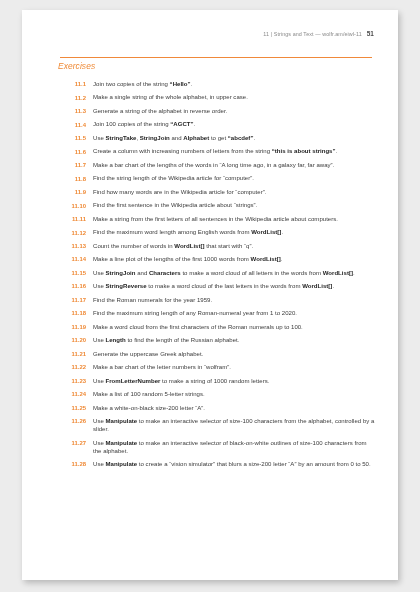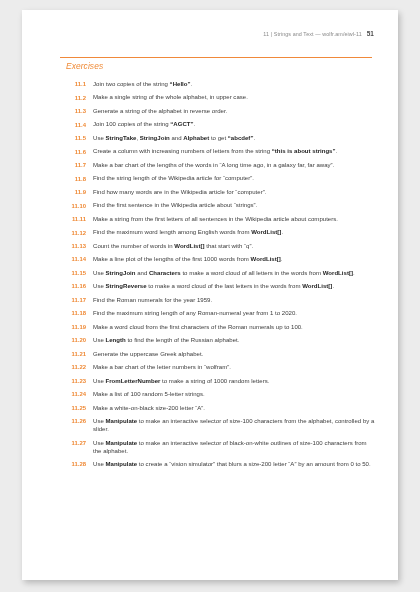--- a/index.html
+++ b/index.html
@@ -41,21 +41,21 @@
   .rule {
     position: absolute;
     left: 38px;
     top: 47px;
     width: 312px;
     height: 1.1px;
     background: #f0893a;
   }
   .section-title {
     position: absolute;
-    left: 44px;
+    left: 36px;
     top: 51px;
     font-size: 8.4px;
     font-style: italic;
     color: #ef8833;
     letter-spacing: 0.1px;
   }
   .ex-list {
     position: absolute;
     left: 38px;
     top: 70px;

